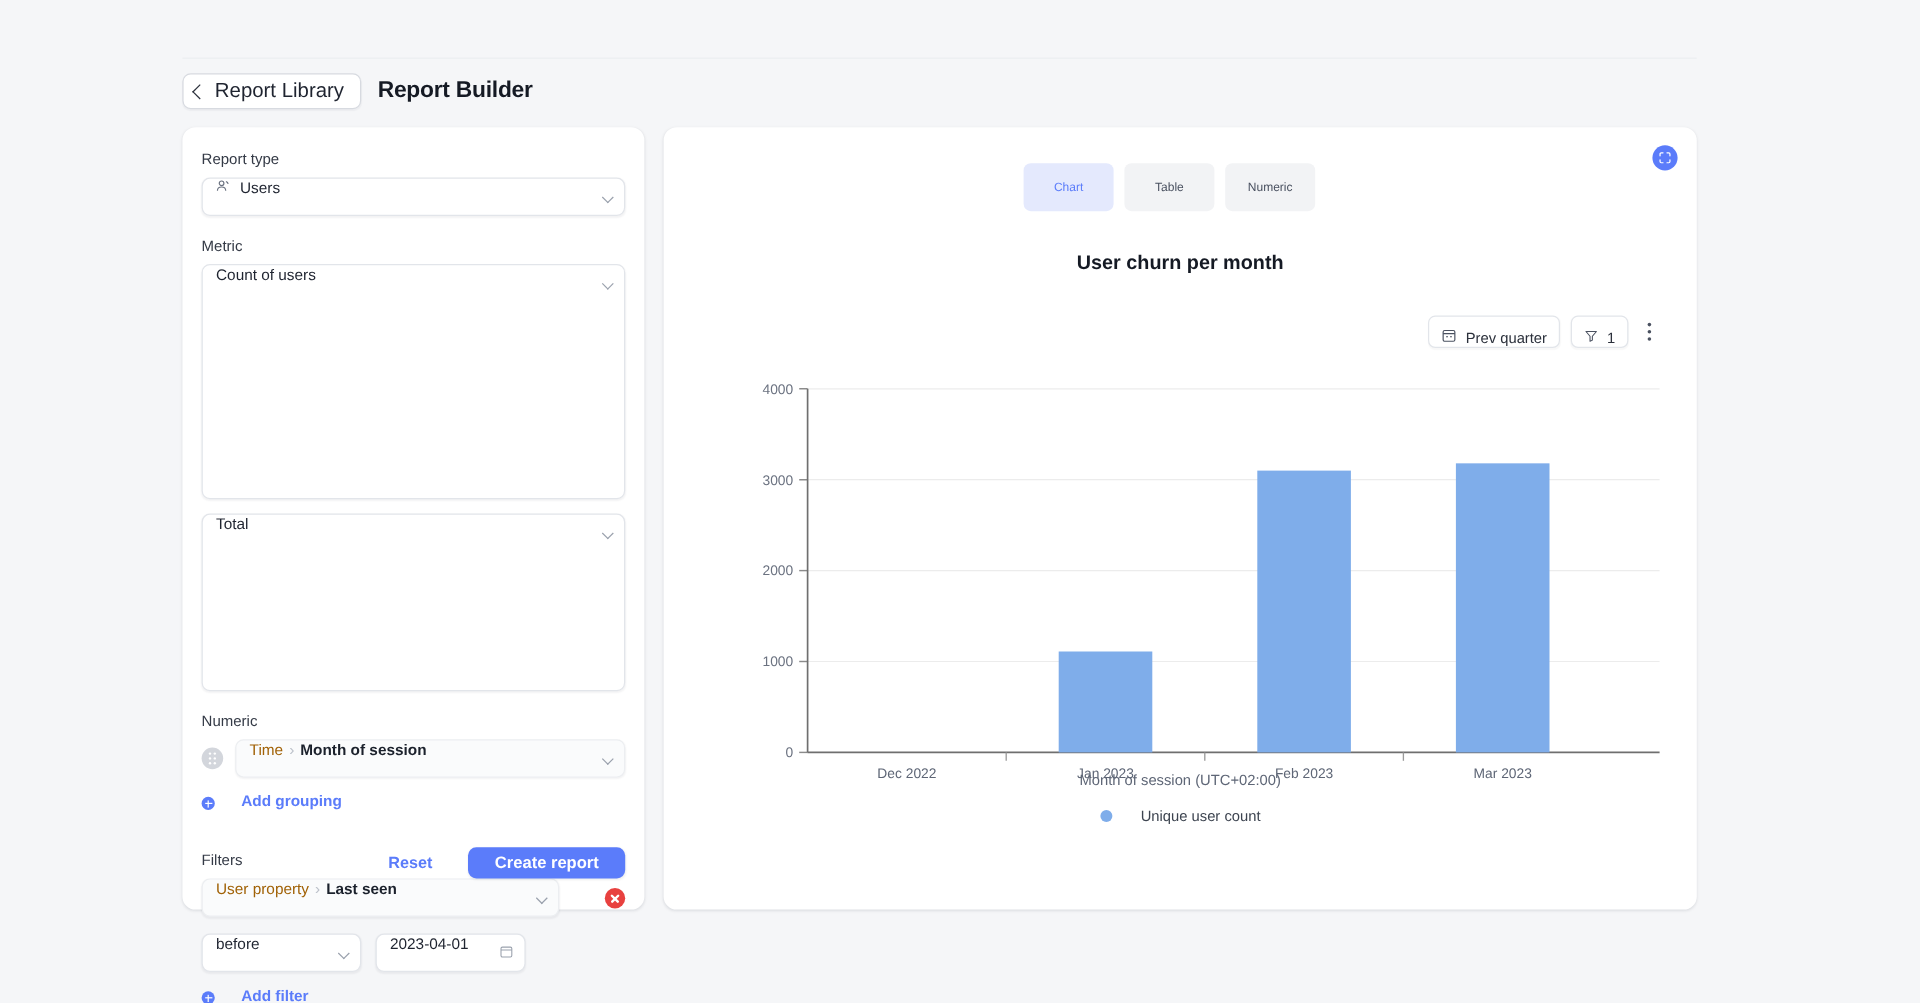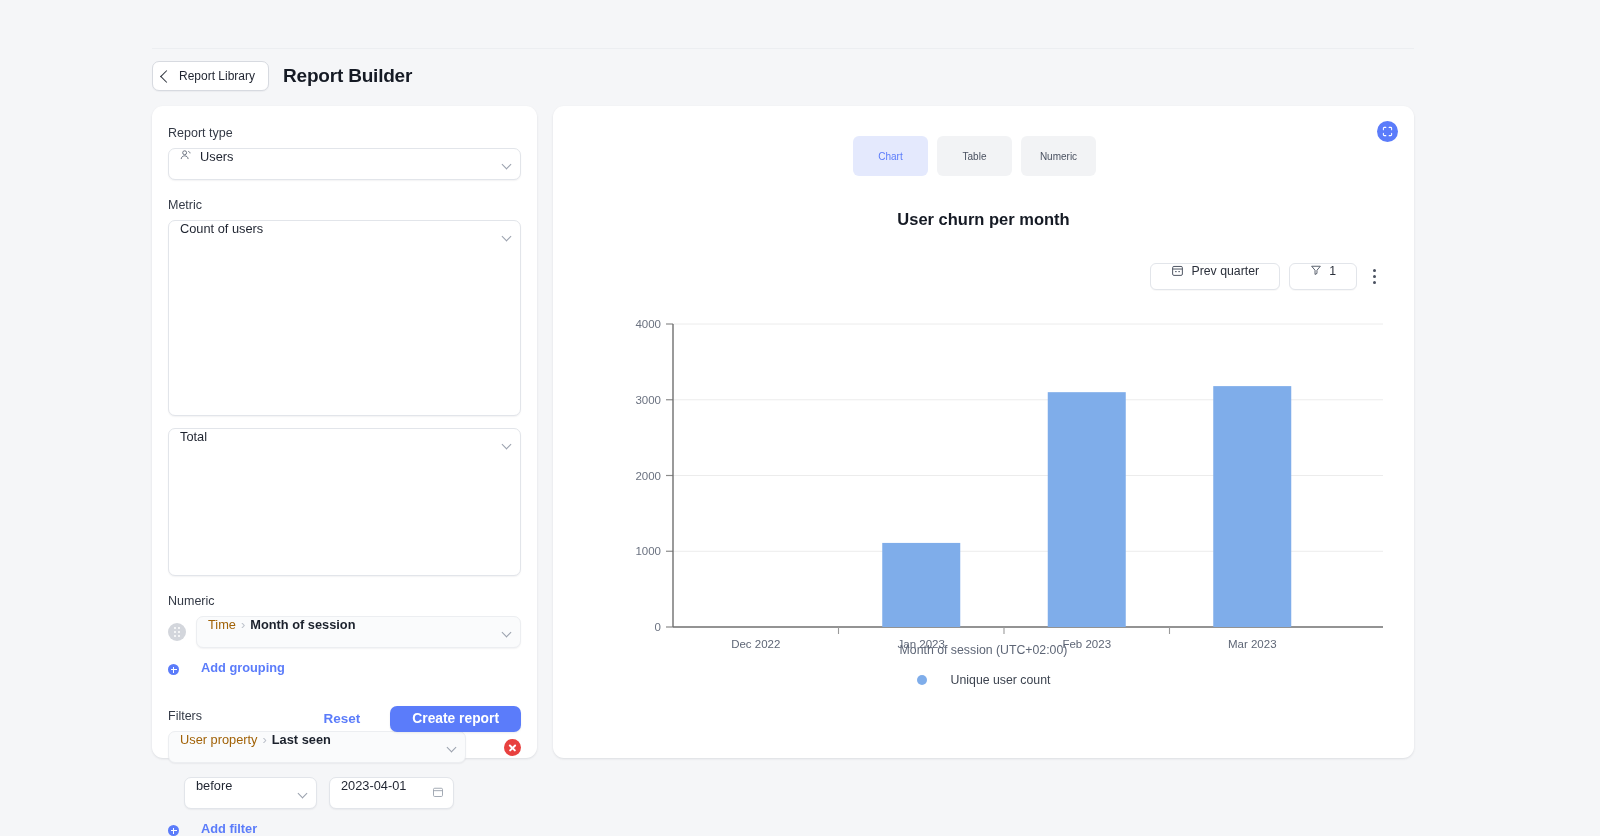--- a/index.html
+++ b/index.html
@@ -17,21 +17,21 @@
     position: absolute; left: 152px; top: 48px; width: 1262px; height: 1px;
     background: #eceef1;
   }
 
   
   .header { position: absolute; left: 152px; top: 61px; display: flex; align-items: center; gap: 14px; }
   .back-btn {
     display: flex; align-items: center; gap: 7px;
     height: 30px; padding: 0 13px 0 9px;
     background: #ffffff; border: 1px solid #d7dae0; border-radius: 7px;
-    font-size: 12px; color: #1f2430; cursor: pointer;
+    font-size: 17px; color: #1f2430; cursor: pointer;
     box-shadow: 0 1px 1px rgba(16,24,40,.04);
   }
   .chev-left { width: 9px; height: 9px; border-left: 1.7px solid #2b303b; border-bottom: 1.7px solid #2b303b; transform: rotate(45deg); margin-right: 1px; }
   .page-title { font-size: 19px; font-weight: 700; letter-spacing: -.2px; color: #151a24; }
 
   
   .left-panel {
     position: absolute; left: 152px; top: 106px; width: 385px; height: 652px;
     background: #ffffff; border-radius: 11px;
     box-shadow: 0 1px 3px rgba(16,24,40,.07), 0 1px 2px rgba(16,24,40,.04);
@@ -84,21 +84,21 @@
   .remove-btn {
     width: 17px; height: 17px; border-radius: 50%; background: #e8413f; flex: 0 0 17px;
     position: relative; cursor: pointer; margin-left: 28px;
   }
   .remove-btn::before, .remove-btn::after {
     content: ""; position: absolute; left: 4px; top: 8px; width: 9px; height: 1.6px; background: #fff; border-radius: 1px;
   }
   .remove-btn::before { transform: rotate(45deg); }
   .remove-btn::after { transform: rotate(-45deg); }
 
-  .cond-row { display: flex; gap: 12px; margin-top: 14px; margin-left: 16px; }
+  .cond-row { display: flex; gap: 12px; margin-top: 14px; }
   .cond-op { flex: 0 0 133px; }
   .cond-date { flex: 0 0 125px; position: relative; }
   .cal-ico { position: absolute; right: 9px; top: 8px; }
 
   .add-segment {
     margin-top: 22px; height: 31px; border: 1px dashed #ccd2e3; border-radius: 7px;
     display: flex; align-items: center; justify-content: center; gap: 7px;
     font-size: 12.6px; color: #7b8cf0; font-weight: 500; cursor: pointer; background: #fff;
   }
 
@@ -126,21 +126,21 @@
     height: 40px; min-width: 75px; padding: 0 18px; border-radius: 6px;
     display: flex; align-items: center; justify-content: center;
     font-size: 10px; color: #4a5160; background: #f2f3f5; cursor: pointer;
   }
   .tab.active { background: #e4e9fd; color: #5b7cfa; }
 
   .chart-title { position: absolute; left: 0; right: 0; top: 104px; text-align: center; font-size: 16.5px; font-weight: 700; color: #151a24; }
 
   .chart-toolbar { position: absolute; right: 32px; top: 157px; display: flex; align-items: center; gap: 9px; }
   .tool-btn {
-    height: 27px; display: flex; align-items: flex-start; gap: 7px; padding: 0 20px;
+    height: 27px; display: flex; align-items: flex-end; gap: 7px; padding: 0 10px;
     border: 1px solid #e2e5ea; border-radius: 6px; background: #fff;
     font-size: 12.3px; color: #2b303b; cursor: pointer; box-shadow: 0 1px 1px rgba(16,24,40,.03);
   }
   .kebab { width: 16px; height: 27px; display: flex; flex-direction: column; align-items: center; justify-content: center; gap: 3px; cursor: pointer; }
   .kebab i { width: 3px; height: 3px; border-radius: 50%; background: #4a5160; display: block; }
 
   
   .plot { position: absolute; left: 0; top: 200px; width: 861px; height: 360px; }
   .axis-label { position: absolute; left: 0; right: 0; top: 537px; text-align: center; font-size: 12.3px; color: #5e6676; }
   .legend { position: absolute; left: 0; right: 0; top: 567px; display: flex; align-items: center; justify-content: center; gap: 24px; font-size: 12.3px; color: #3d4450; }

